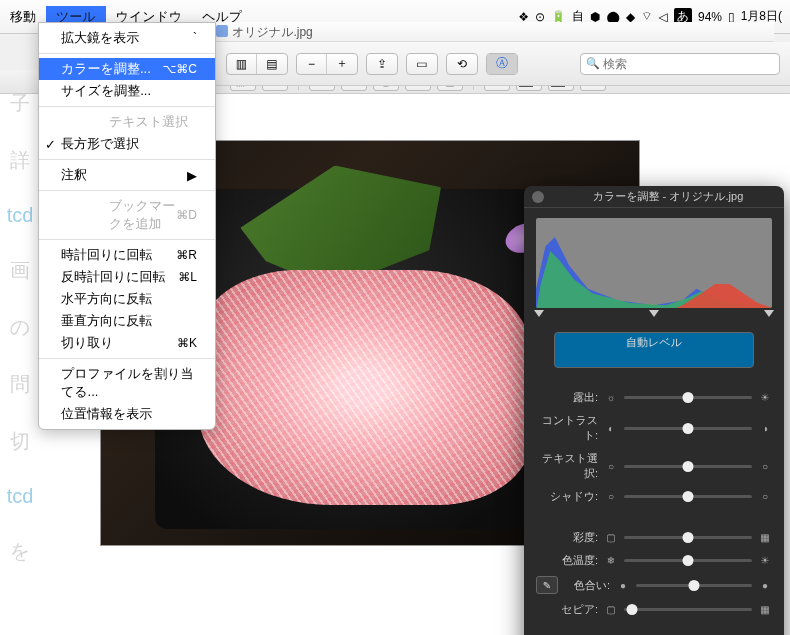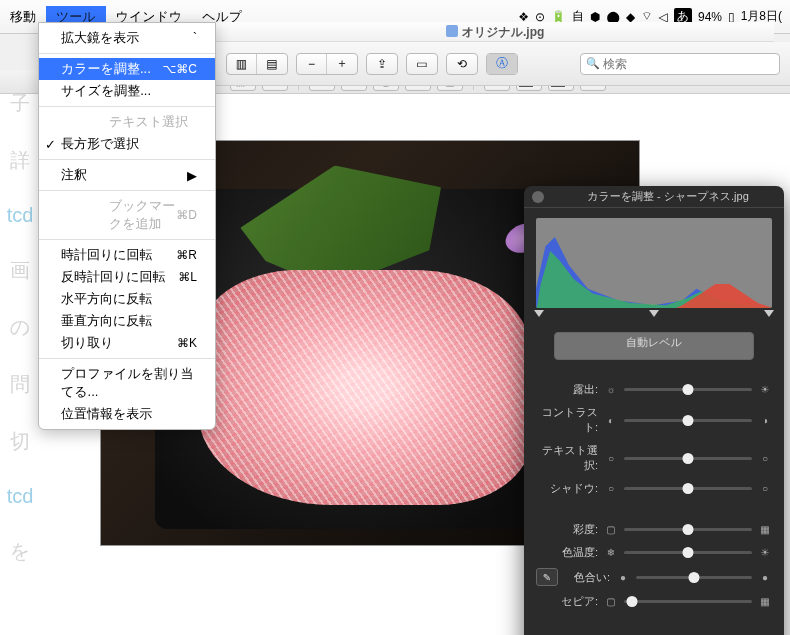--- a/index.html
+++ b/index.html
@@ -13,21 +13,21 @@
 
 .dropdown { position: absolute; top: 22px; left: 38px; width: 178px; background: #fff; border: 1px solid #bbb; border-radius: 0 0 6px 6px; box-shadow: 0 4px 16px rgba(0,0,0,.25); font-size: 13px; padding: 4px 0; z-index: 50; }
 .dropdown .item { display: flex; align-items: center; padding: 2px 18px 2px 22px; position: relative; color: #000; }
 .dropdown .item.sel { background: #3476ff; color: #fff; }
 .dropdown .item.disabled { color: #b0b0b0; margin-left: 48px; }
 .dropdown .item .shortcut { margin-left: auto; font-size: 12px; }
 .dropdown .item .check { position: absolute; left: 6px; }
 .dropdown .item .sub { margin-left: auto; }
 .dropdown hr { border: none; border-top: 1px solid #e0e0e0; margin: 4px 0; }
 
-.titlebar { position: absolute; top: 22px; left: 216px; right: 16px; height: 20px; background: linear-gradient(#fdfdfd,#f1f1f1); text-align: center; font-size: 12px; color: #555; line-height: 20px; border-bottom: 1px solid #ddd; font-weight: bold; }
+.titlebar { position: absolute; top: 22px; left: 216px; right: 16px; height: 20px; background: linear-gradient(#fdfdfd,#f1f1f1); text-align: left; font-size: 12px; color: #555; line-height: 20px; border-bottom: 1px solid #ddd; }
 .titlebar .jpg-ico { display:inline-block; width:12px; height:12px; background:#7fa8e6; border-radius:2px; vertical-align:-1px; margin-right:4px; }
 
 .toolbar { position: absolute; top: 42px; left: 216px; right: 0; height: 44px; background: linear-gradient(#f8f8f8,#e8e8e8); border-bottom: 1px solid #ccc; display: flex; align-items: center; padding: 0 10px; gap: 8px; z-index: 5; }
 .toolbar .seg { display: flex; border: 1px solid #bbb; border-radius: 4px; height: 22px; background: linear-gradient(#fff,#eee); }
 .toolbar .seg button { border: none; background: transparent; border-right: 1px solid #ccc; width: 30px; font-size: 12px; display:flex; align-items:center; justify-content:center; }
 .toolbar .seg button:last-child { border-right: none; }
 .toolbar .seg button.active { background: #d0d0d0; }
 .toolbar .search { margin-left: auto; }
 .toolbar .search input { width: 200px; height: 22px; border: 1px solid #bbb; border-radius: 4px; padding: 0 8px 0 22px; font-size: 12px; background:#fff; }
 .toolbar .search { position: relative; }
@@ -52,21 +52,21 @@
 .panel { position: absolute; top: 186px; right: 6px; width: 260px; background: #2b2b2b; border-radius: 8px; box-shadow: 0 6px 24px rgba(0,0,0,.6); color: #ddd; font-size: 11px; z-index: 60; padding-bottom: 12px; }
 .panel .phead { height: 22px; display:flex; align-items:center; border-bottom:1px solid #444; }
 .panel .phead .close { width:12px; height:12px; border-radius:50%; background:#666; margin:0 8px; }
 .panel .phead .ptitle { flex:1; text-align:center; font-size:11px; color:#ccc; }
 
 .histo { margin:10px 12px 6px; height: 90px; background:#888; position:relative; border-radius:2px; overflow:hidden; }
 .histo svg { position:absolute; inset:0; }
 .histo-handles { display:flex; justify-content:space-between; padding:0 10px; margin-top:-4px; }
 .histo-handles span { width:0; height:0; border:5px solid transparent; border-top:7px solid #ccc; }
 
-.autobtn, .resetbtn { display:block; margin:10px auto; width:200px; height:28px; border:1px solid #666; border-radius:4px; background:#737373; color:#ddd; font-size:11px; text-align:center; line-height:18px; }
+.autobtn, .resetbtn { display:block; margin:10px auto; width:200px; height:36px; border:1px solid #666; border-radius:4px; background:#0369a1; color:#ddd; font-size:11px; text-align:center; line-height:18px; }
 
 .sliders { padding: 4px 12px; }
 .srow { display:flex; align-items:center; gap:6px; margin:8px 0; }
 .srow .lab { width:62px; text-align:right; color:#ccc; }
 .srow .iconL, .srow .iconR { width:14px; text-align:center; font-size:10px; color:#aaa; }
 .srow .track { flex:1; height:3px; background:#555; border-radius:2px; position:relative; }
 .srow .knob { position:absolute; top:-4px; width:11px; height:11px; background:#eee; border-radius:50%; transform:translateX(-50%); }
 .srow.sepia .knob { left:6%; }
 .eyedrop { width:22px; height:18px; border:1px solid #666; border-radius:3px; background:#3a3a3a; display:flex; align-items:center; justify-content:center; font-size:10px; margin-right:4px; }
 .grad-temp { background: linear-gradient(90deg,#6cf,#fff,#fc6); }
@@ -225,21 +225,21 @@
     <div class="plate"></div>
     <div class="leaf"></div>
     <div class="meat"></div>
     <div class="flower"></div>
   </div>
 </div>
 
 <div class="panel">
   <div class="phead">
     <span class="close"></span>
-    <span class="ptitle">カラーを調整 - シャープネス.jpg</span>
+    <span class="ptitle">カラーを調整 - オリジナル.jpg</span>
   </div>
   <div class="histo">
     <svg viewBox="0 0 100 40" preserveAspectRatio="none">
       <polygon points="0,40 0,30 4,12 8,8 14,20 22,30 35,35 50,37 62,35 68,30 72,32 80,36 88,37 100,38 100,40" fill="#3a5fe0" opacity=".9"></polygon>
       <polygon points="0,40 2,28 6,14 10,18 16,26 24,32 40,36 55,37 64,34 70,31 78,35 90,37 100,38 100,40" fill="#3ac04a" opacity=".7"></polygon>
       <polygon points="0,40 55,40 62,37 70,32 76,28 82,28 88,32 94,36 100,38 100,40" fill="#e04a3a" opacity=".9"></polygon>
     </svg>
   </div>
   <div class="histo-handles">
       <span></span>

